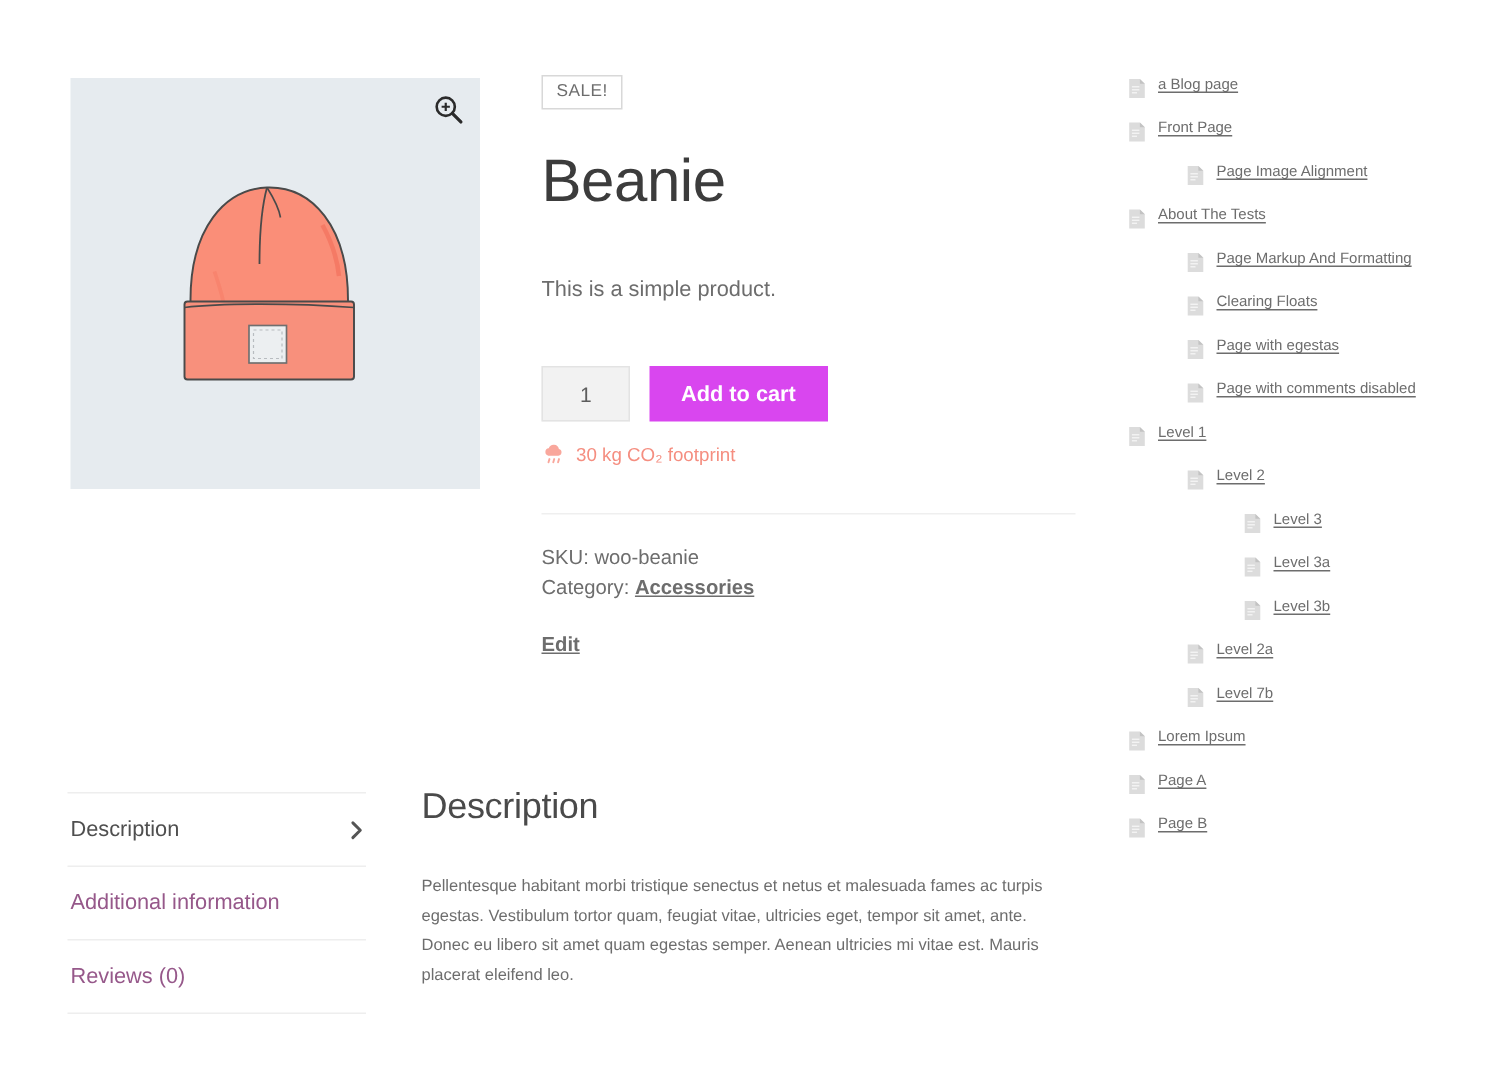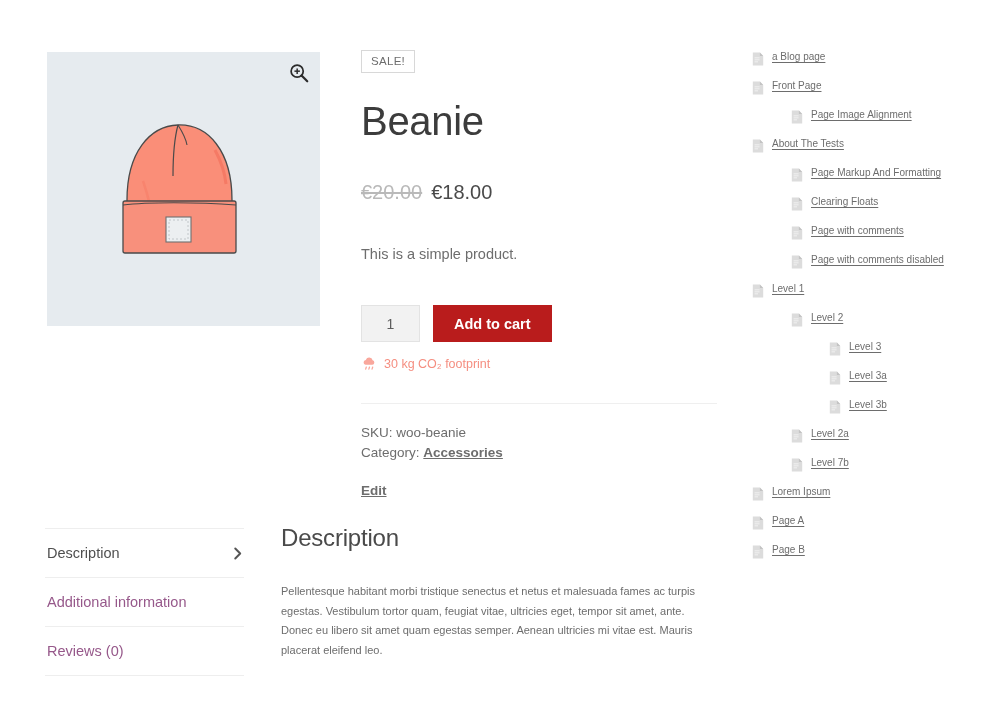--- a/index.html
+++ b/index.html
@@ -61,21 +61,21 @@
     color: #5d5d5d;
     font-size: 14px;
     text-align: center;
     font-family: "Liberation Sans", sans-serif;
     outline: none;
   }
   .add-to-cart {
     margin-left: 13px;
     height: 37px;
     padding: 0 21px;
-    background: #b91c1c;
+    background: #d946ef;
     color: #ffffff;
     border: 0;
     font-size: 14.5px;
     font-weight: bold;
     cursor: pointer;
     font-family: "Liberation Sans", sans-serif;
   }
 
   .co2 { margin-top: 13px; display: flex; align-items: center; }
   .co2-icon { width: 17px; height: 17px; margin-right: 6px; flex: none; }
@@ -160,23 +160,20 @@
         <line x1="10" y1="7" x2="10" y2="13" stroke="#2b2b2b" stroke-width="1.6"></line>
       </svg>
     </div>
   </div>
 
   <div class="summary">
     <span class="sale-badge">SALE!</span>
 
     <h1 class="product-title">Beanie</h1>
 
-    <div class="price">
-      <span class="old">€20.00</span><span class="new">€18.00</span>
-    </div>
 
     <div class="short-desc">This is a simple product.</div>
 
     <div class="cart-form">
       <input class="qty-input" type="text" value="1" style="">
       <button class="add-to-cart">Add to cart</button>
     </div>
 
     <div class="co2">
       <svg class="co2-icon" viewBox="0 0 24 24">
@@ -285,21 +282,21 @@
         <a class="page-link" href="#">Clearing Floats</a>
       </div>
       <div class="page-item lvl1">
         <svg class="doc-icon" viewBox="0 0 12 14">
           <path d="M0.8 0.6h7.1l3.3 3.3v9.5H0.8z" fill="#dcdcdc"></path>
           <path d="M7.9 0.6l3.3 3.3H7.9z" fill="#c3c3c3"></path>
           <rect x="2.6" y="5.4" width="5" height="0.9" fill="#f4f4f4"></rect>
           <rect x="2.6" y="7.4" width="5" height="0.9" fill="#f4f4f4"></rect>
           <rect x="2.6" y="9.4" width="3.4" height="0.9" fill="#f4f4f4"></rect>
         </svg>
-        <a class="page-link" href="#">Page with comments</a>
+        <a class="page-link" href="#">Page with egestas</a>
       </div>
       <div class="page-item lvl1">
         <svg class="doc-icon" viewBox="0 0 12 14">
           <path d="M0.8 0.6h7.1l3.3 3.3v9.5H0.8z" fill="#dcdcdc"></path>
           <path d="M7.9 0.6l3.3 3.3H7.9z" fill="#c3c3c3"></path>
           <rect x="2.6" y="5.4" width="5" height="0.9" fill="#f4f4f4"></rect>
           <rect x="2.6" y="7.4" width="5" height="0.9" fill="#f4f4f4"></rect>
           <rect x="2.6" y="9.4" width="3.4" height="0.9" fill="#f4f4f4"></rect>
         </svg>
         <a class="page-link" href="#">Page with comments disabled</a>

